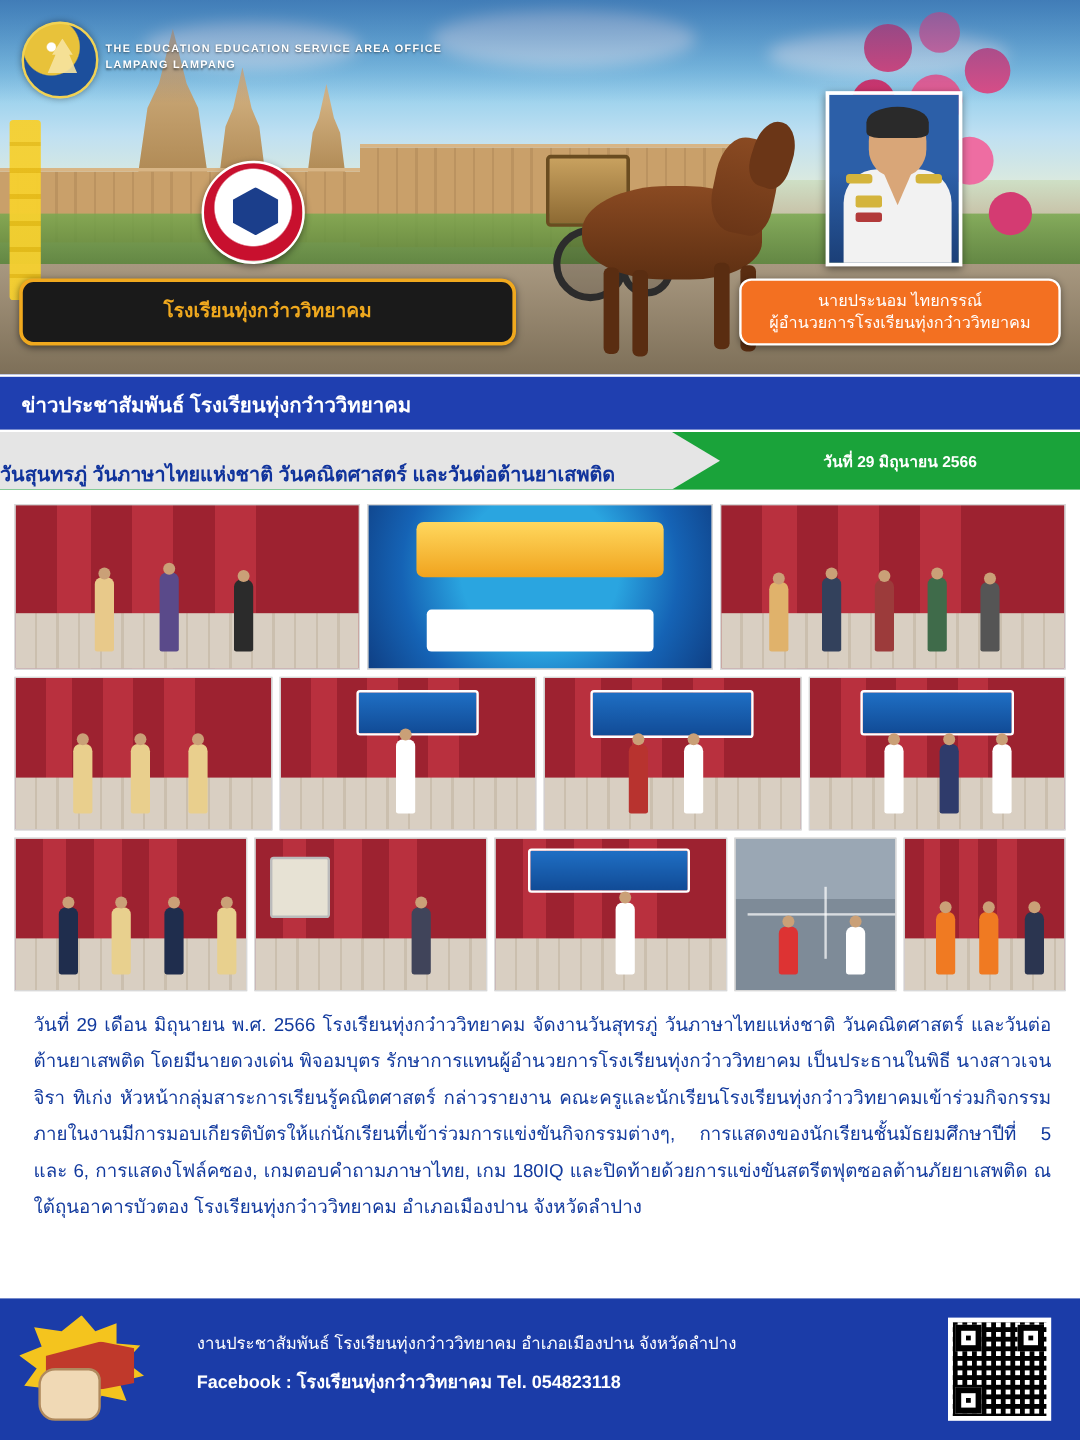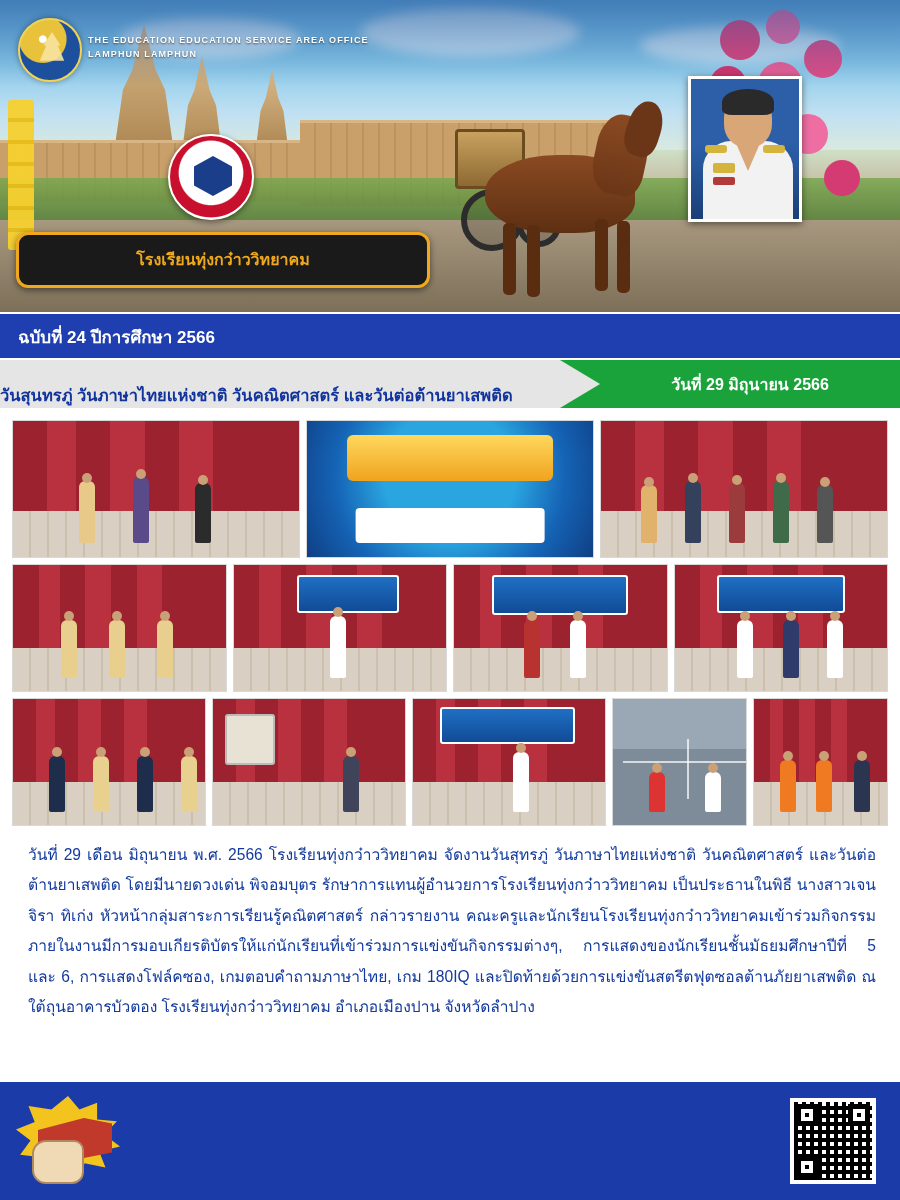--- a/index.html
+++ b/index.html
@@ -200,21 +200,21 @@
     position: absolute; left: 0; top: 0; width: 600px; height: 48px;
     background: #e5e5e5;
     clip-path: polygon(0 0, 560px 0, 600px 24px, 560px 48px, 0 48px);
     display: flex; align-items: flex-end; 
   }
   .ribbon-yellow span { color: #10339c; font-size: 16.5px; font-weight: bold; }
   .ribbon-date {
     position: absolute; right: 0; top: 0; width: 300px; height: 48px;
     display: flex; align-items: center; justify-content: center;
   }
-  .ribbon-date span { color: #ffffff; font-size: 16px; font-weight: bold; }
+  .ribbon-date span { color: #ffffff; font-size: 13px; font-weight: bold; }
 
   
   .gallery {
     position: absolute; left: 12px; top: 420px; width: 876px; height: 410px;
   }
   .grow { display: flex; gap: 6px; margin-bottom: 6px; }
   .ph {
     position: relative;
     height: 135px;
     border: 1px solid #d8d8d8;
@@ -339,44 +339,48 @@
       <div class="fl" style="left:104px;top:30px;width:38px;height:38px;background:#e04d86;"></div>
       <div class="fl" style="left:30px;top:112px;width:46px;height:46px;background:#c72b5f;"></div>
       <div class="fl" style="left:88px;top:104px;width:40px;height:40px;background:#ee6da2;"></div>
       <div class="fl" style="left:124px;top:150px;width:36px;height:36px;background:#d43b72;"></div>
     </div>
 
     <div class="office-strip"></div>
     <div class="seal-left"></div>
     <div class="office-text">
       <div class="l2">THE EDUCATION EDUCATION SERVICE AREA OFFICE</div>
-      <div class="l3">LAMPHUN LAMPHUN</div>
+      <div class="l3">LAMPANG LAMPANG</div>
     </div>
 
     <div class="school-seal"></div>
 
     <div class="director-photo">
       <div class="dp-body"></div>
       <div class="dp-collar"></div>
       <div class="dp-head"></div>
       <div class="dp-hair"></div>
       <div class="dp-medal"></div>
       <div class="dp-medal2"></div>
       <div class="dp-epaulet" style="left:14px;"></div>
       <div class="dp-epaulet" style="right:14px;"></div>
     </div>
 
     <div class="school-plate">
       <div class="th">โรงเรียนทุ่งกว๋าววิทยาคม</div>
     </div>
 
+    <div class="director-plate">
+      <div>นายประนอม ไทยกรรณ์</div>
+      <div>ผู้อำนวยการโรงเรียนทุ่งกว๋าววิทยาคม</div>
+    </div>
   </div>
 
   <div class="blue-bar">
-    <div class="right-txt">ฉบับที่ 24 ปีการศึกษา 2566</div>
+    <div class="left-txt">ข่าวประชาสัมพันธ์ โรงเรียนทุ่งกว๋าววิทยาคม</div>
   </div>
 
   <div class="ribbon-row">
     <div class="ribbon-yellow">
       <span>วันสุนทรภู่ วันภาษาไทยแห่งชาติ วันคณิตศาสตร์ และวันต่อต้านยาเสพติด</span>
     </div>
     <div class="ribbon-date">
       <span>วันที่ 29 มิถุนายน 2566</span>
     </div>
   </div>
@@ -506,20 +510,28 @@
 
   <div class="body-text">วันที่ 29 เดือน มิถุนายน พ.ศ. 2566 โรงเรียนทุ่งกว๋าววิทยาคม จัดงานวันสุทรภู่ วันภาษาไทยแห่งชาติ วันคณิตศาสตร์ และวันต่อต้านยาเสพติด โดยมีนายดวงเด่น พิจอมบุตร รักษาการแทนผู้อำนวยการโรงเรียนทุ่งกว๋าววิทยาคม เป็นประธานในพิธี นางสาวเจนจิรา ทิเก่ง หัวหน้ากลุ่มสาระการเรียนรู้คณิตศาสตร์ กล่าวรายงาน คณะครูและนักเรียนโรงเรียนทุ่งกว๋าววิทยาคมเข้าร่วมกิจกรรม ภายในงานมีการมอบเกียรติบัตรให้แก่นักเรียนที่เข้าร่วมการแข่งขันกิจกรรมต่างๆ, การแสดงของนักเรียนชั้นมัธยมศึกษาปีที่ 5 และ 6, การแสดงโฟล์คซอง, เกมตอบคำถามภาษาไทย, เกม 180IQ และปิดท้ายด้วยการแข่งขันสตรีตฟุตซอลต้านภัยยาเสพติด ณ ใต้ถุนอาคารบัวตอง โรงเรียนทุ่งกว๋าววิทยาคม อำเภอเมืองปาน จังหวัดลำปาง</div>
 
   <div class="footer">
     <div class="megaphone">
       <div class="mp-burst"></div>
       <div class="mp-cone"></div>
       <div class="mp-hand"></div>
     </div>
 
+    <div class="footer-text">
+      <div class="line1">งานประชาสัมพันธ์ โรงเรียนทุ่งกว๋าววิทยาคม อำเภอเมืองปาน จังหวัดลำปาง</div>
+      <div class="line2">
+        <span class="fb">Facebook :</span>
+        <span>โรงเรียนทุ่งกว๋าววิทยาคม</span>
+        <span>Tel. 054823118</span>
+      </div>
+    </div>
 
     <div class="qr">
       <div class="qr-inner">
         <div class="qr-eye" style="left:2px;top:2px;"></div>
         <div class="qr-eye" style="right:2px;top:2px;"></div>
         <div class="qr-eye" style="left:2px;bottom:2px;"></div>
       </div>
     </div>
   </div>
 

